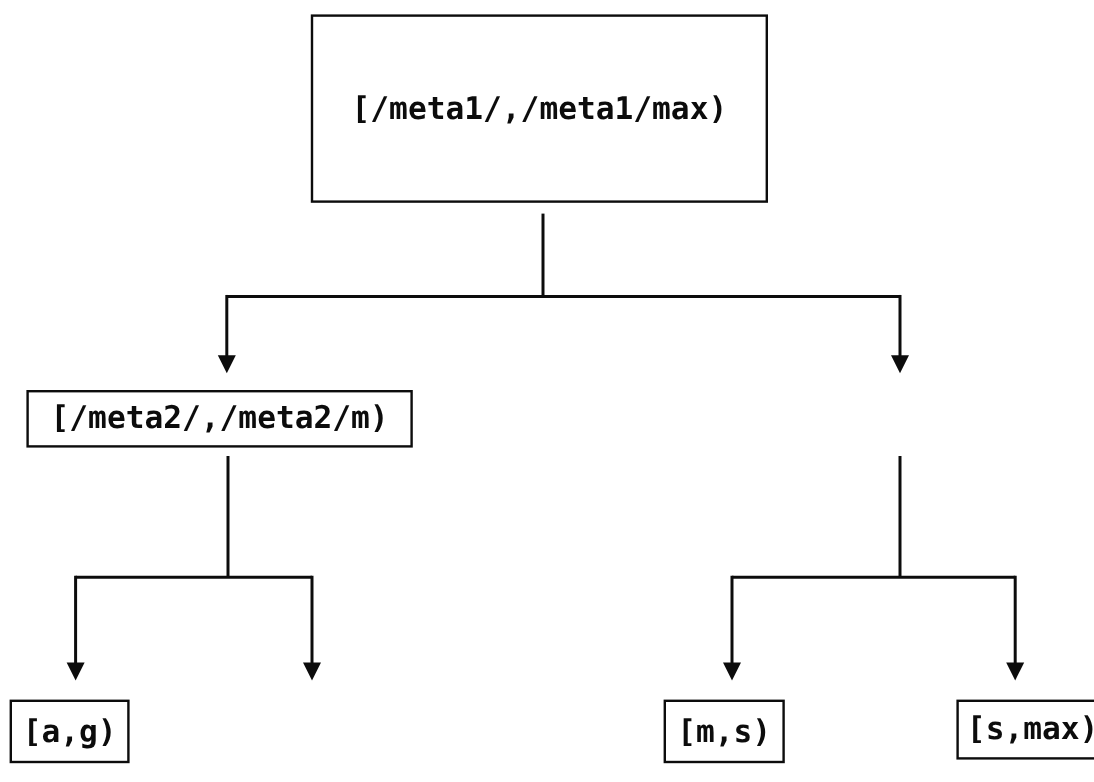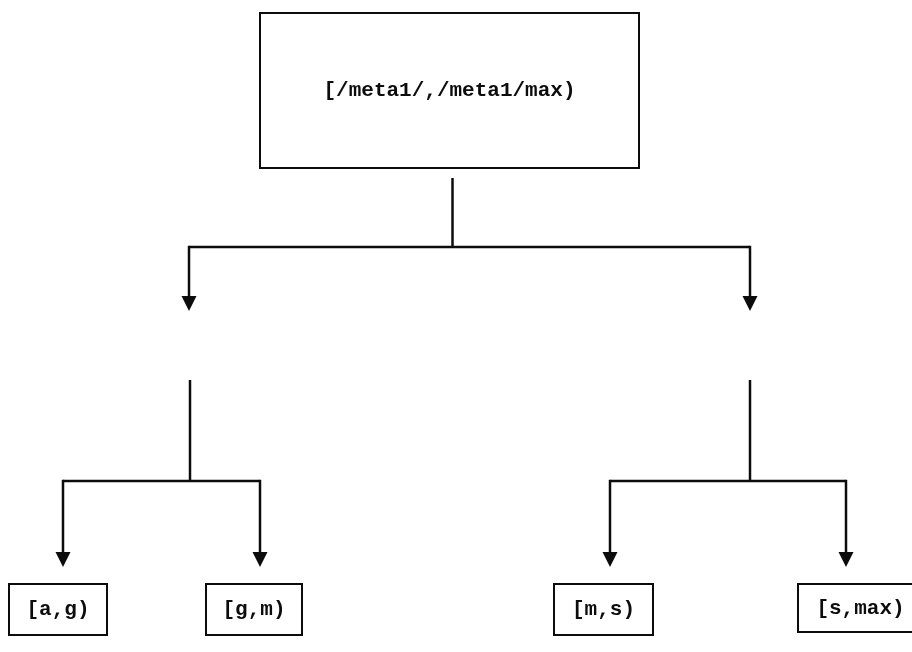--- a/index.html
+++ b/index.html
@@ -28,25 +28,24 @@
   }
   .node {
     position: absolute;
     box-sizing: border-box;
     border: 2.5px solid #0c0c0c;
     background: #ffffff;
     display: flex;
     align-items: center;
     justify-content: center;
     font-weight: bold;
-    font-size: 21px;
+    font-size: 26px;
     line-height: 1;
     color: #0c0c0c;
     white-space: nowrap;
-    font-family: Liberation Mono, monospace;
   }
   .node-root     { left: 259px; top: 12px;  width: 381px; height: 157px; }
   .node-l2-left  { left: 22px;  top: 325px; width: 322px; height: 48px;  }
   .node-l2-right { left: 580px; top: 325px; width: 322px; height: 48px;  }
   .node-leaf-ag   { left: 8px;   top: 583px; width: 100px; height: 53px; }
   .node-leaf-gm   { left: 205px; top: 583px; width: 98px;  height: 53px; }
   .node-leaf-ms   { left: 553px; top: 583px; width: 101px; height: 53px; align-items: center; }
   .node-leaf-smax { left: 777px; top: 583px; width: 127px; height: 50px; margin-left: 20px; }
 </style>
 </head>
@@ -79,29 +78,29 @@
       <polygon points="252.5,552 267.5,552 260,567"></polygon>
       <polygon points="602.5,552 617.5,552 610,567"></polygon>
       <polygon points="838.5,552 853.5,552 846,567"></polygon>
     </g>
   </svg>
 
   <div class="node node-root">
     <span>[/meta1/,/meta1/max)</span>
   </div>
 
+  <div class="node node-l2-left">
+    <span>[/meta2/,/meta2/m)</span>
+  </div>
 
 
   <div class="node node-leaf-ag">
     <span>[a,g)</span>
   </div>
 
-  <div class="node node-leaf-gm">
-    <span>[g,m)</span>
-  </div>
 
   <div class="node node-leaf-ms">
     <span>[m,s)</span>
   </div>
 
   <div class="node node-leaf-smax">
     <span>[s,max)</span>
   </div>
 
 </div>

